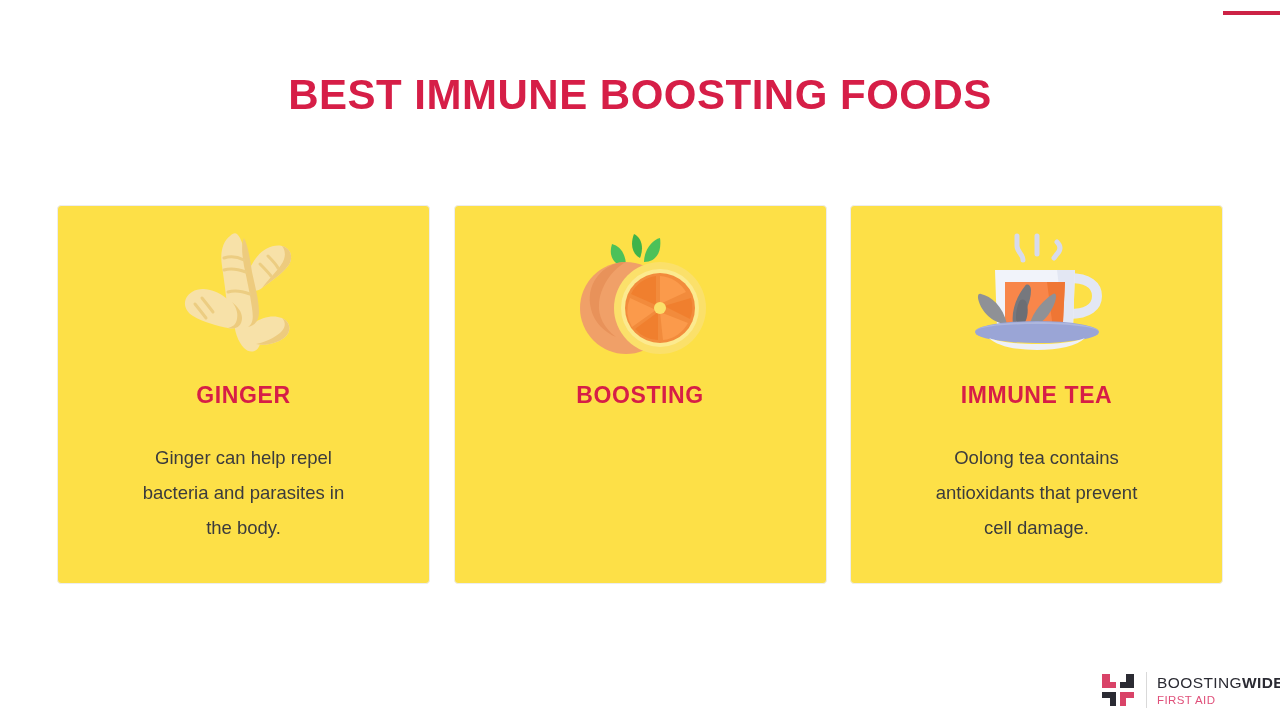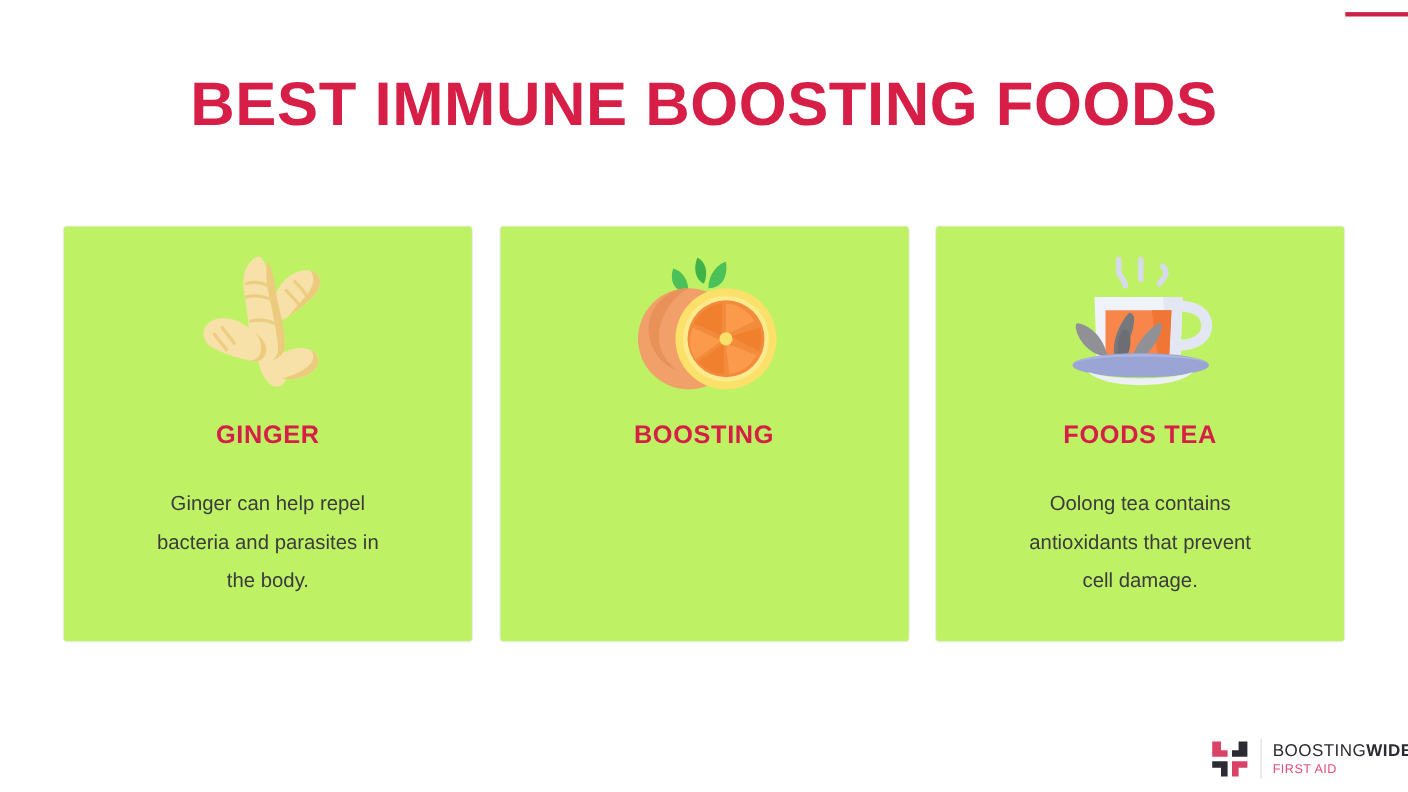--- a/index.html
+++ b/index.html
@@ -27,21 +27,21 @@
     background: #cc2245;
   }
 
   
   .title {
     position: absolute;
     top: 62px;
     left: 0;
     width: 1280px;
     text-align: center;
-    font-size: 56px;
+    font-size: 42px;
     line-height: 66px;
     font-weight: 700;
     letter-spacing: 0.5px;
     color: #d61e47;
     font-family: "Liberation Sans", "DejaVu Sans", sans-serif;
     white-space: nowrap;
   }
 
   
   .cards {
@@ -51,21 +51,21 @@
     width: 1166px;
     height: 379px;
     display: flex;
     justify-content: space-between;
   }
   .card {
     width: 373px;
     height: 379px;
     border: 1px solid #ededed;
     border-radius: 4px;
-    background: #bef264;
+    background: #fde047;
     display: flex;
     flex-direction: column;
     align-items: center;
     padding-top: 22px;
   }
 
   .art {
     width: 160px;
     height: 132px;
     position: relative;
@@ -231,21 +231,21 @@
             <path d="M24 66 C34 68 46 78 50 96 C38 96 26 86 22 74 C20 68 21 65 24 66 Z" fill="#8f9196"></path>
             <path d="M96 66 C86 72 74 86 72 100 C84 98 94 86 98 74 C100 68 99 64 96 66 Z" fill="#8f9196"></path>
             <path d="M62 74 C58 84 58 94 62 102 C70 96 72 84 70 76 C69 71 64 70 62 74 Z" fill="#6c6e74"></path>
 
             <ellipse cx="80" cy="104" rx="62" ry="11" fill="#9aa5d6"></ellipse>
             <path d="M18 104 C18 98 46 94 80 94 C114 94 142 98 142 104 C142 99 114 96 80 96 C46 96 18 99 18 104 Z" fill="#aeb7de"></path>
             <path d="M32 110 C40 118 58 122 80 122 C102 122 120 118 128 110 C118 114 100 116 80 116 C60 116 42 114 32 110 Z" fill="#eef0f7"></path>
           </g>
         </svg>
       </div>
-      <div class="card-title">FOODS TEA</div>
+      <div class="card-title">IMMUNE TEA</div>
       <div class="card-body">Oolong tea contains
 antioxidants that prevent
 cell damage.</div>
     </div>
 
   </div>
 
   <div class="logo">
     <div class="logo-mark">
       <svg viewBox="0 0 40 40" xmlns="http://www.w3.org/2000/svg">

